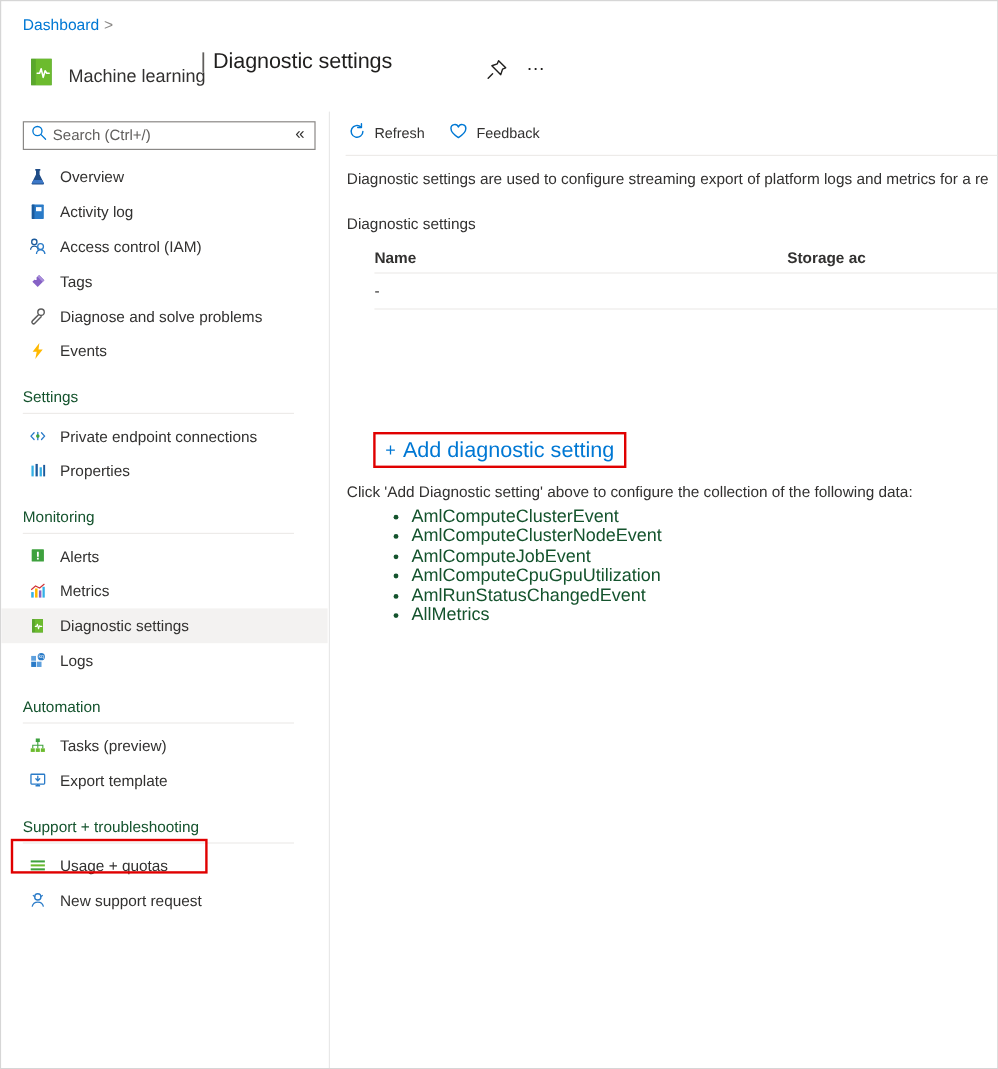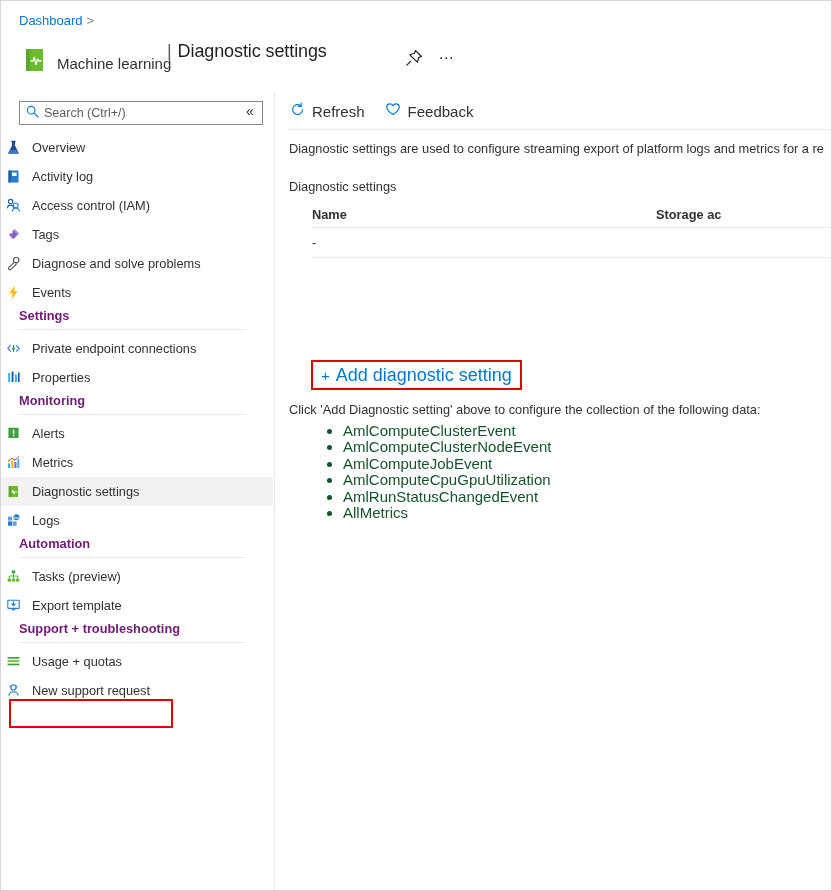--- a/index.html
+++ b/index.html
@@ -78,33 +78,33 @@
   
   .sidebar {
     position: absolute; left: 0; top: 132px;
     width: 272px; height: 757px;
     background: #ffffff;
   }
   .nav-item {
     position: relative;
     height: 29px;
     display: flex; align-items: center;
-    padding-left: 4px;
+    padding-left: 22px;
     font-size: 12.8px; color: #323130;
     cursor: pointer; white-space: nowrap;
   }
   .nav-item .ico {
     width: 17px; height: 17px; margin-right: 10px;
     flex: 0 0 17px; display: flex; align-items: center; justify-content: center;
   }
   .nav-item.selected { background: #f3f2f1; }
   .nav-group {
     padding-left: 18px;
-    margin-top: 1px;
-    font-size: 12.8px; font-weight: 700; color: #701a75;
+    margin-top: 16px;
+    font-size: 12.8px; font-weight: 400; color: #14532d;
   }
   .nav-rule {
     height: 1px; background: #edebe9;
     margin: 6px 28px 4px 18px;
   }
 
   
   .nav-highlight {
     position: absolute;
     left: 8px; top: 566px;
@@ -121,21 +121,21 @@
 
   
   .content { position: absolute; left: 273px; top: 92px; right: 0; bottom: 0; }
   .cmdbar {
     position: absolute; left: 0; top: 0;
     height: 36px; width: 559px;
     display: flex; align-items: center; padding-left: 16px; gap: 20px;
   }
   .cmd {
     display: flex; align-items: center; gap: 7px;
-    font-size: 15px; color: #323130; cursor: pointer;
+    font-size: 12px; color: #323130; cursor: pointer;
   }
   .cmdbar-rule {
     position: absolute; left: 14px; top: 36px;
     width: 545px; height: 1px; background: #edebe9;
   }
 
   .desc {
     position: absolute; left: 15px; top: 47px;
     width: 700px;
     font-size: 12.8px; color: #323130; line-height: 17px;

